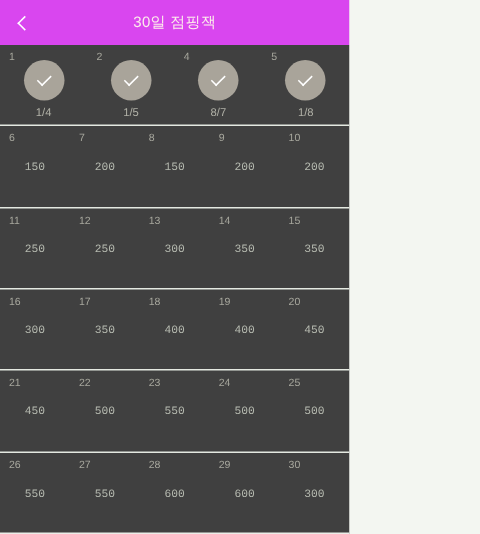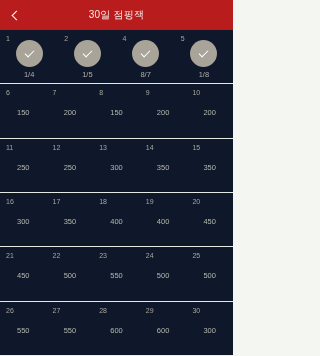--- a/index.html
+++ b/index.html
@@ -11,21 +11,21 @@
   }
   .app {
     width:233px; height:356px;
     display:flex; flex-direction:column;
     background:#f3f6f1;
   }
 
   
   .header {
     height:30px; flex:0 0 30px;
-    background:#b91c1c;
+    background:#d946ef;
     position:relative;
     display:flex; align-items:center; justify-content:center;
   }
   .back-btn {
     position:absolute; left:0; top:0;
     width:30px; height:30px;
     display:flex; align-items:center; justify-content:center;
     cursor:pointer;
   }
   .chev {
@@ -40,21 +40,21 @@
     font-size:10px;
     letter-spacing:0.2px;
     font-weight:400;
     white-space:nowrap;
   }
 
   
   .grid {
     flex:1 1 auto;
     display:flex; flex-direction:column;
-    background:#0f172a;
+    background:#404040;
   }
   .row {
     flex:1 1 0;
     display:flex;
     border-bottom:1px solid #e4e9e1;
   }
   .row:last-child { border-bottom:1px solid #eceee8; }
 
   .cell {
     flex:1 1 0;
@@ -93,20 +93,21 @@
     margin-top:4px;
     line-height:1;
   }
 
   
   .cell-val {
     font-size:7.5px;
     color:#b4b8ae;
     line-height:1;
     margin-top:4px;
+    font-family:Liberation Mono, monospace;
   }
 </style>
 </head>
 <body>
 
 <div class="app">
 
   <div class="header">
     <div class="back-btn">
       <span class="chev"></span>

